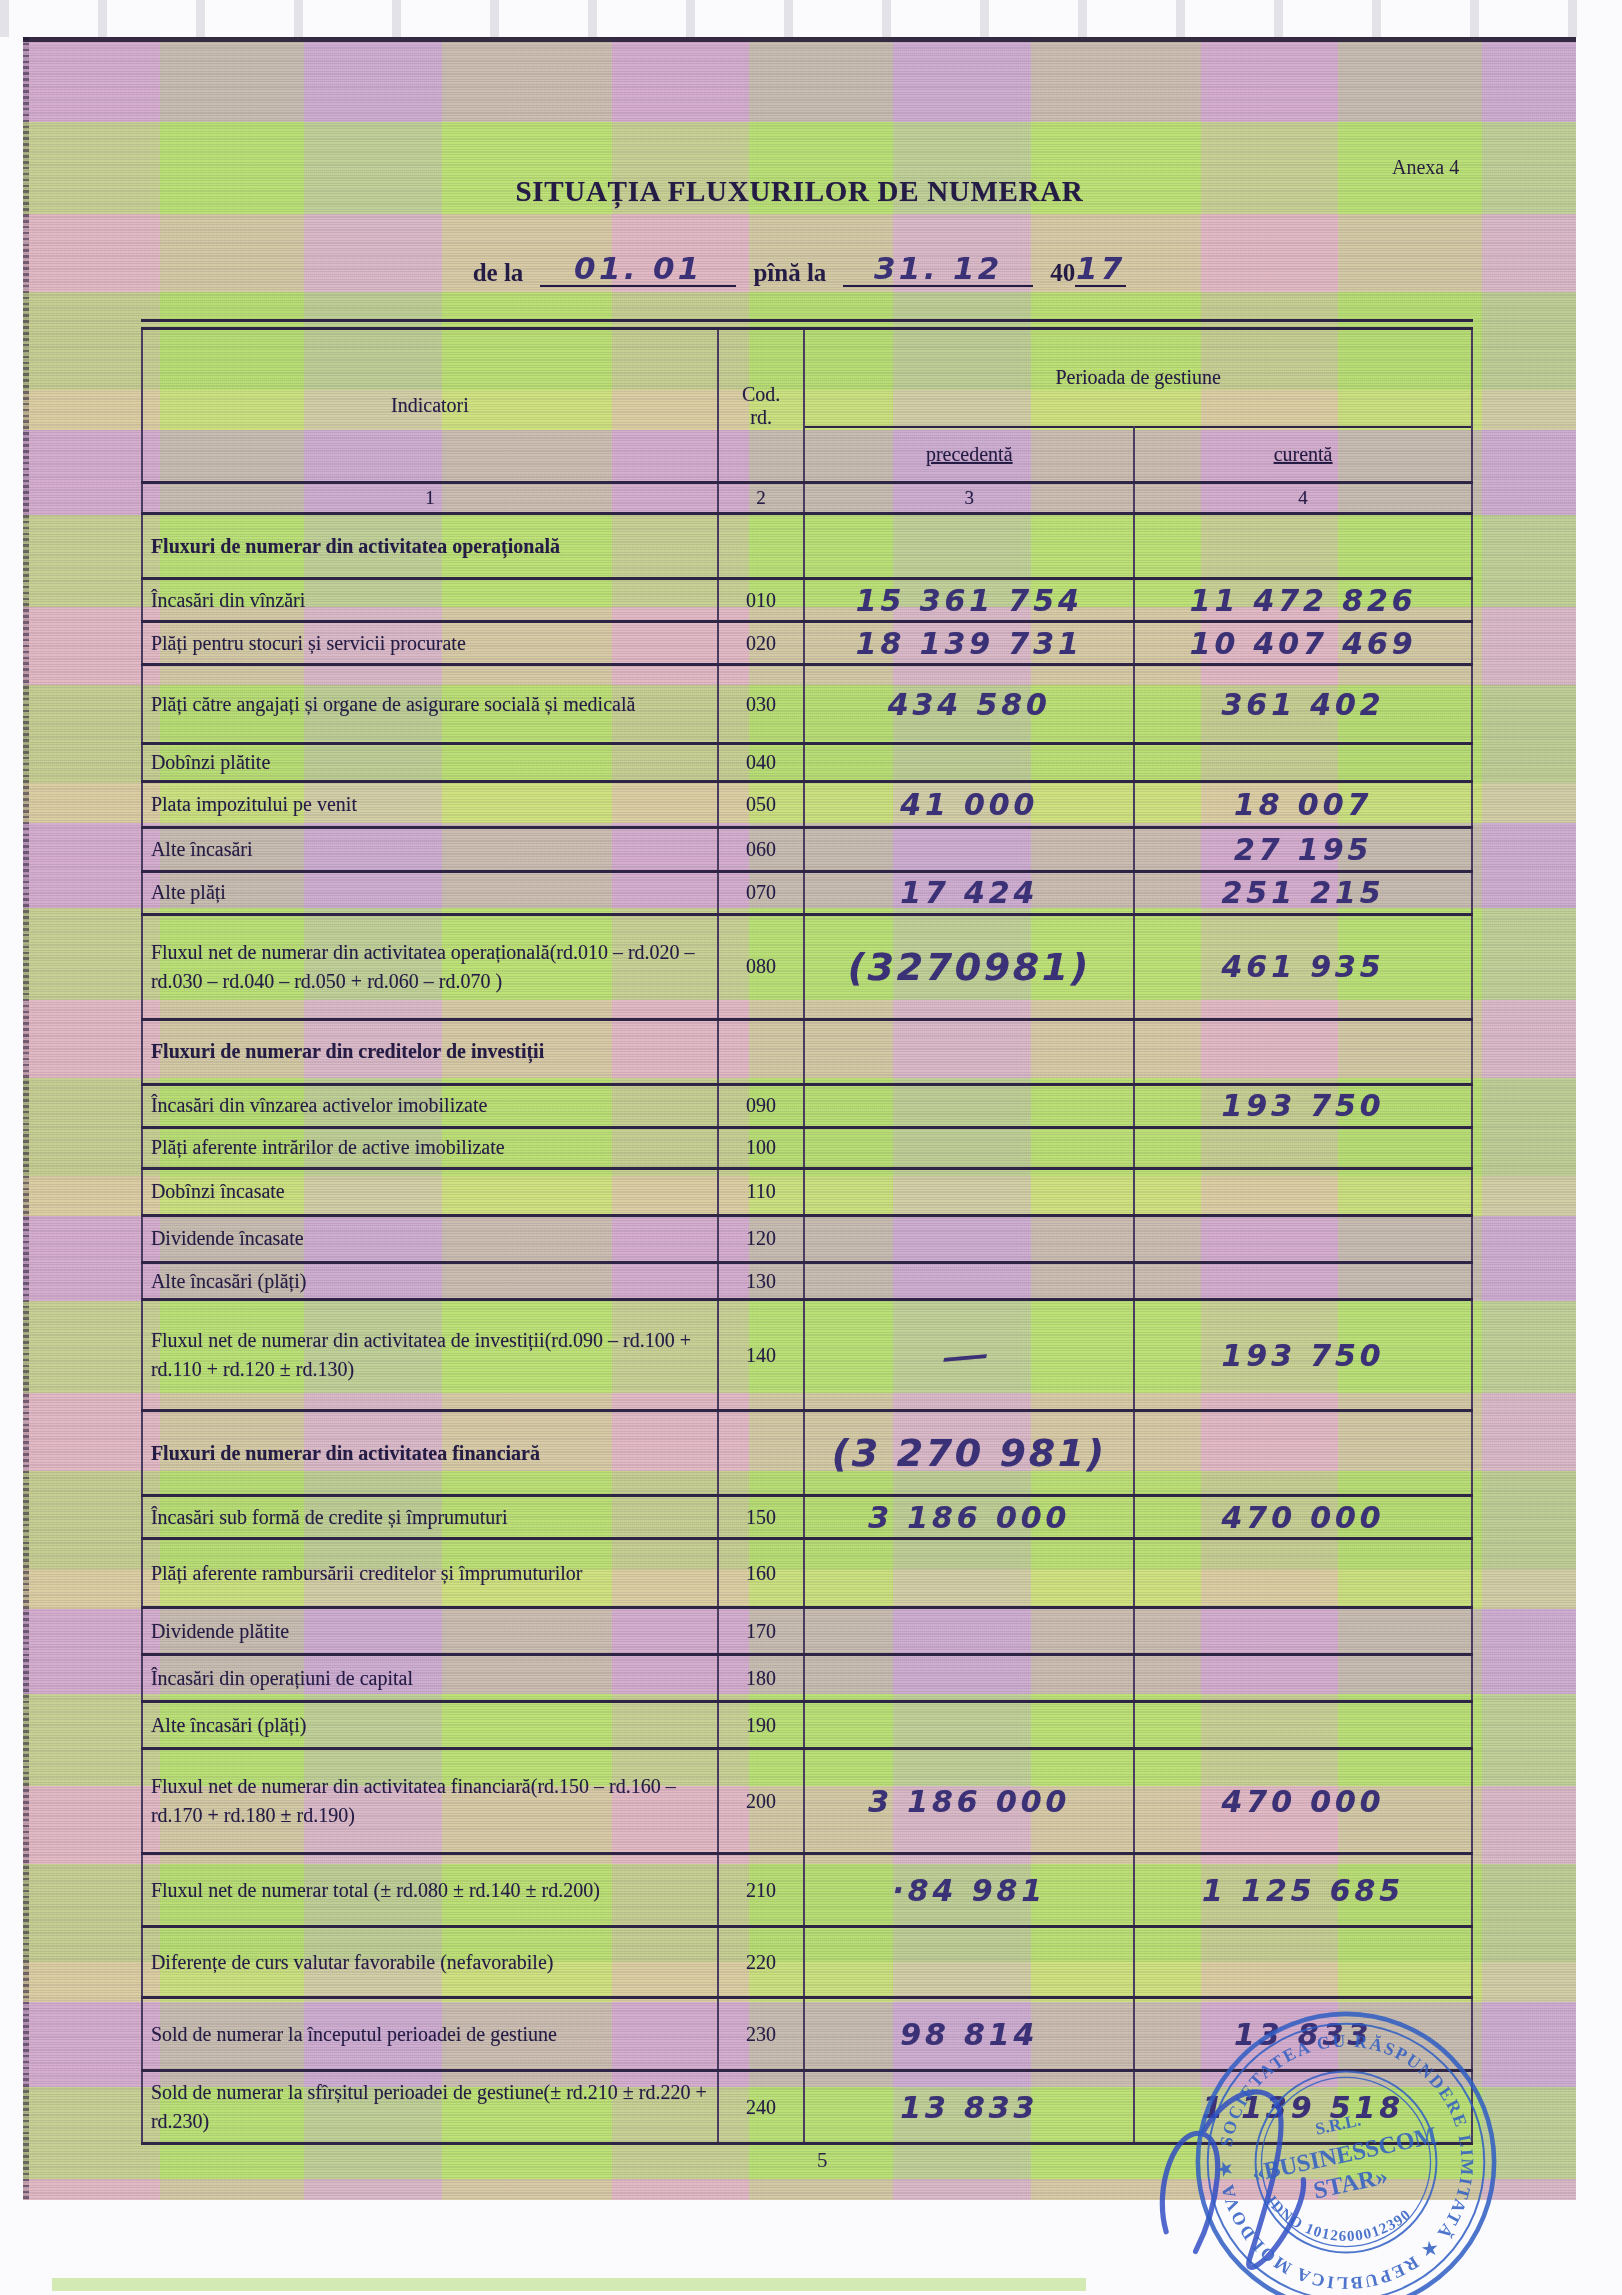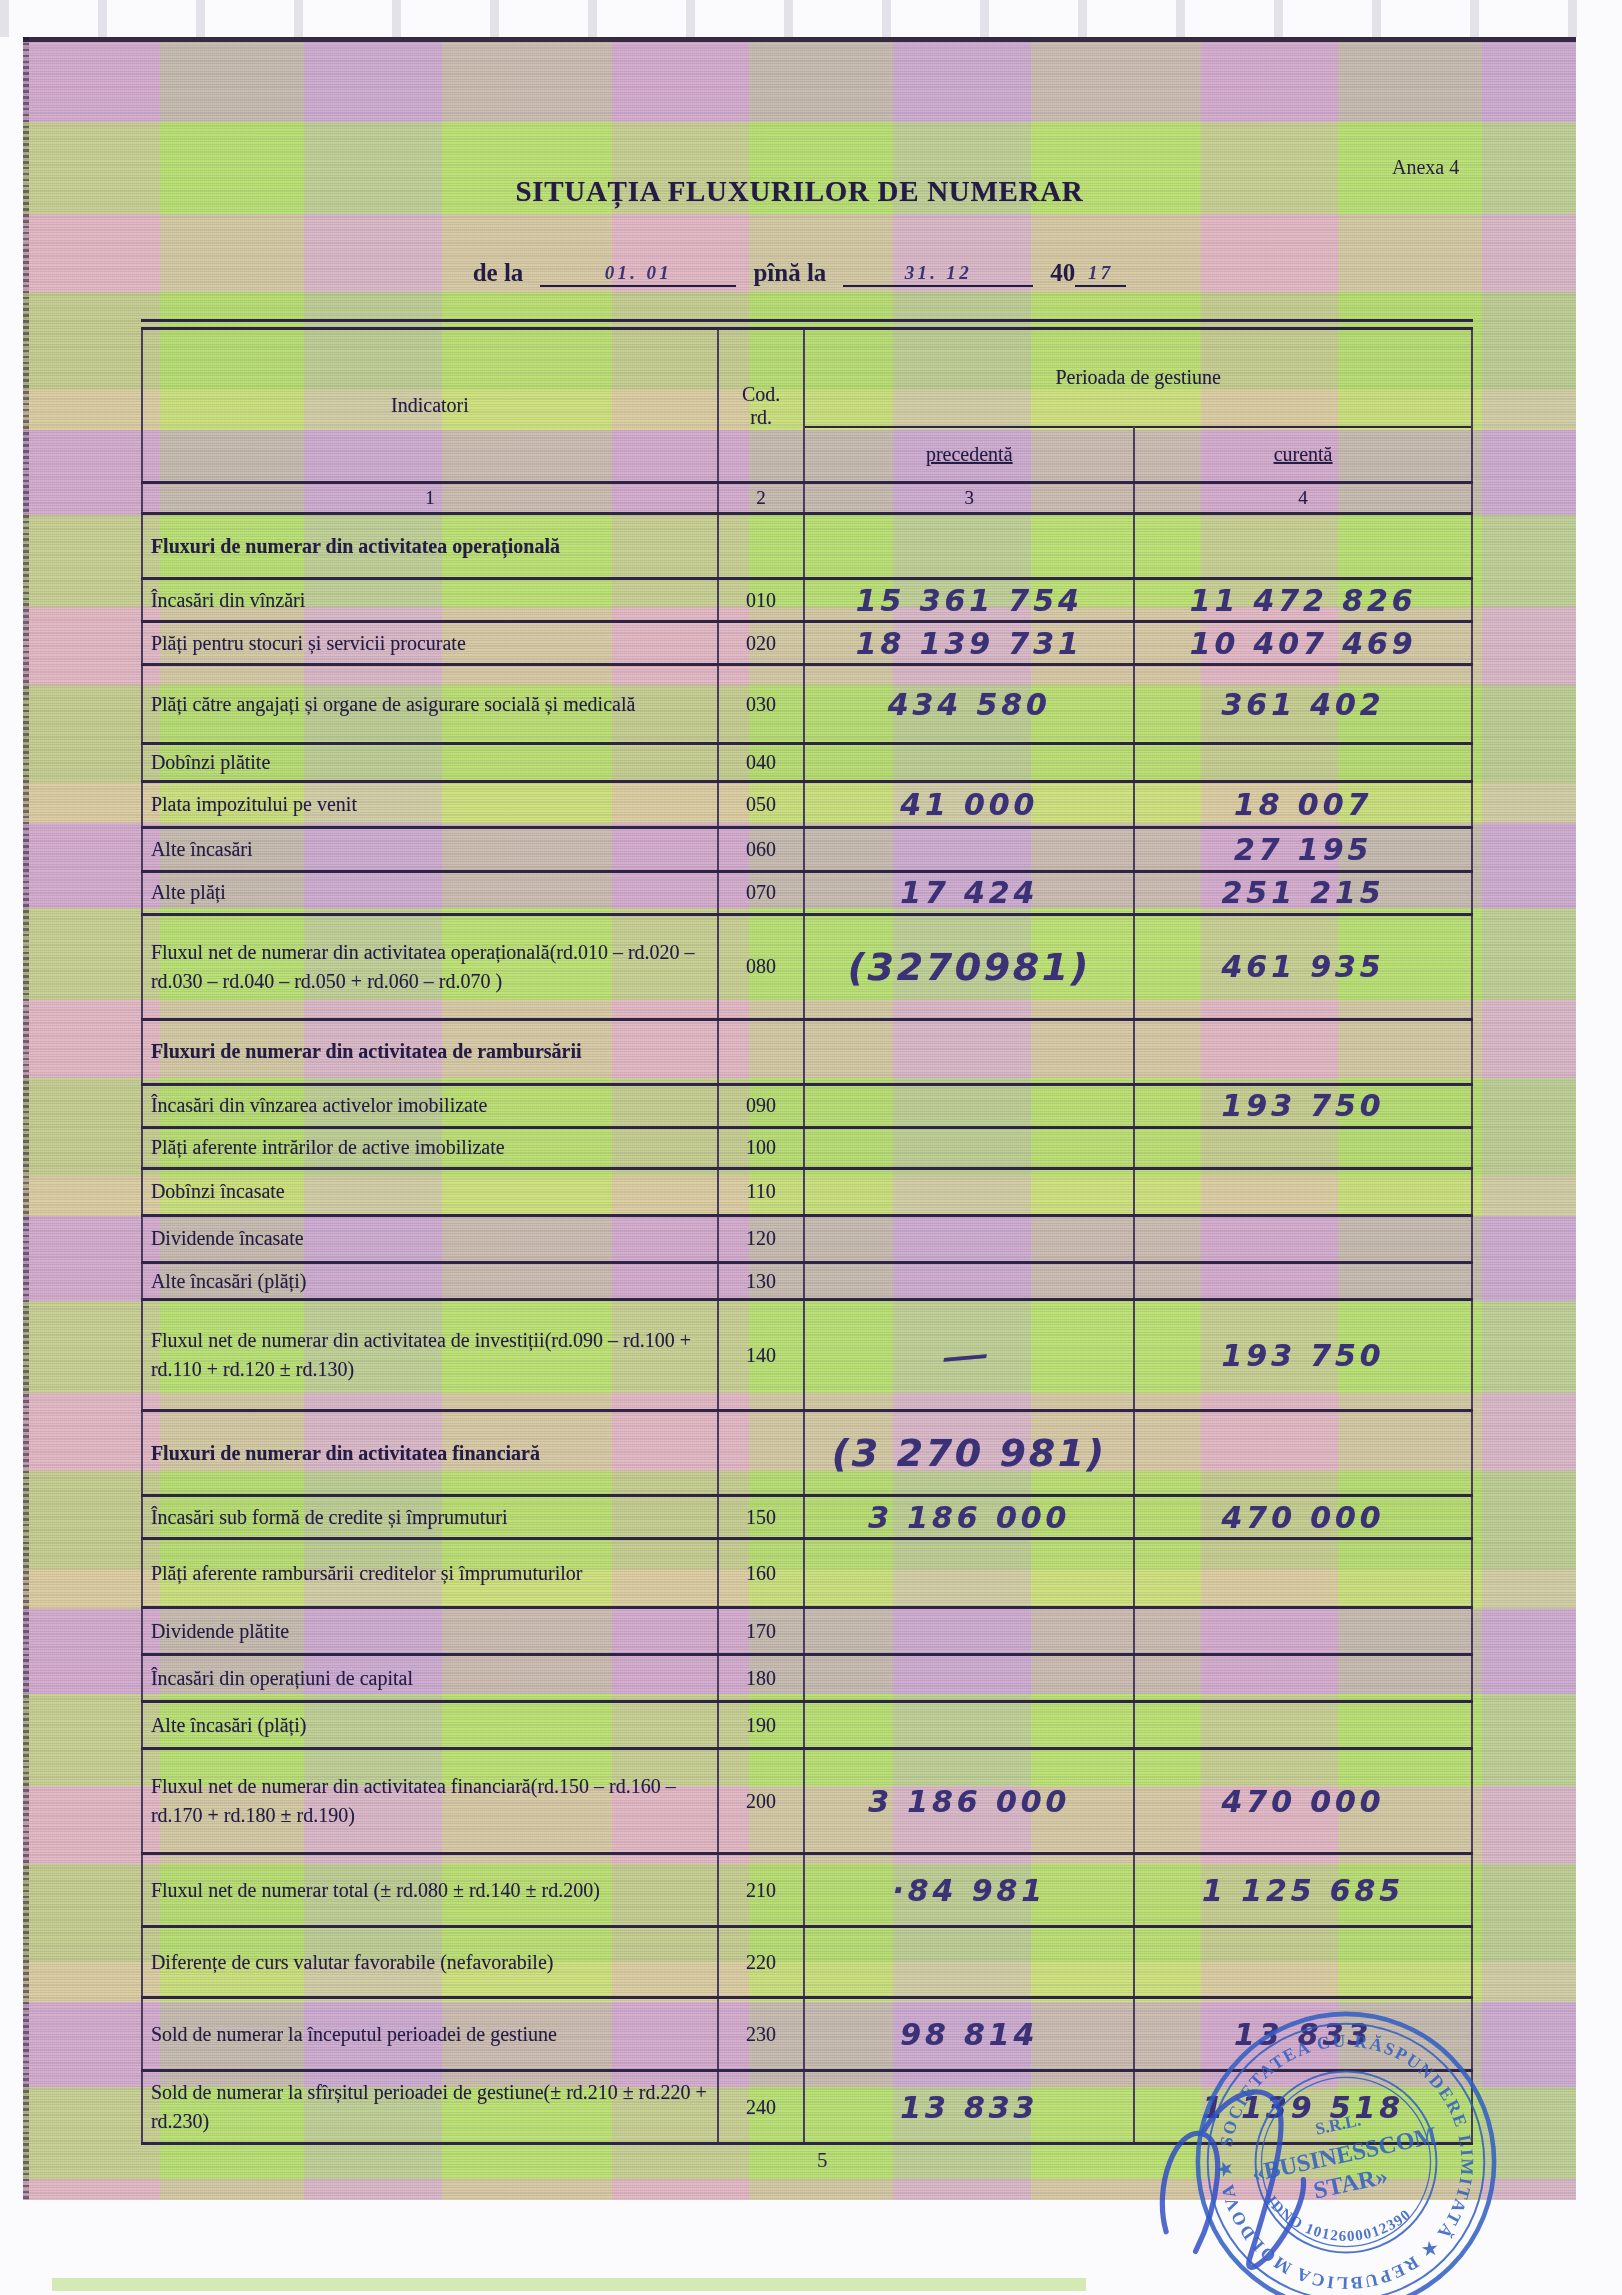--- a/index.html
+++ b/index.html
@@ -48,21 +48,21 @@
   .subtitle{position:absolute;left:23px;top:257px;width:1553px;text-align:center;
     font-size:25px;font-weight:bold;color:#241c45;}
   .subtitle .blank{display:inline-block;border-bottom:2.6px solid #241c45;text-align:center;vertical-align:bottom;}
   .blank.b1{width:196px;margin:0 17px;}
   .blank.b2{width:190px;margin:0 17px;}
   .blank.b3{width:51px;margin-left:0;}
   .handwrite, .hand{
     font-family:"DejaVu Sans", sans-serif;font-style:italic;font-weight:600;
     color:#3b3177;letter-spacing:3.3px;
   }
-  .subtitle .handwrite{font-size:19px;line-height:23.6px;font-family:Liberation Serif, serif;}
+  .subtitle .handwrite{font-size:31px;line-height:23.6px;}
 
   
   table.flux{
     position:absolute;left:141px;top:327px;width:1332px;
     border-collapse:collapse;table-layout:fixed;
     font-size:20px;color:#241c45;
   }
   table.flux col.c1{width:43.3%;} table.flux col.c2{width:6.5%;}
   table.flux col.c3{width:24.8%;} table.flux col.c4{width:25.4%;}
   table.flux td, table.flux th{
@@ -179,21 +179,21 @@
     <td class="c-prev hand">17 424</td>
     <td class="c-curr hand">251 215</td>
   </tr>
   <tr class="total" style="height:105px">
     <td class="c-label">Fluxul net de numerar din activitatea operațională(rd.010 – rd.020 – rd.030 – rd.040 – rd.050 + rd.060 – rd.070 )</td>
     <td class="c-code">080</td>
     <td class="c-prev hand big">(3270981)</td>
     <td class="c-curr hand">461 935</td>
   </tr>
   <tr class="sec" style="height:65px">
-    <td class="c-label">Fluxuri de numerar din activitatea de rambursării</td>
+    <td class="c-label">Fluxuri de numerar din creditelor de investiții</td>
     <td class="c-code"></td>
     <td class="c-prev hand"></td>
     <td class="c-curr hand"></td>
   </tr>
   <tr class="item" style="height:41px">
     <td class="c-label">Încasări din vînzarea activelor imobilizate</td>
     <td class="c-code">090</td>
     <td class="c-prev hand"></td>
     <td class="c-curr hand">193 750</td>
   </tr>

